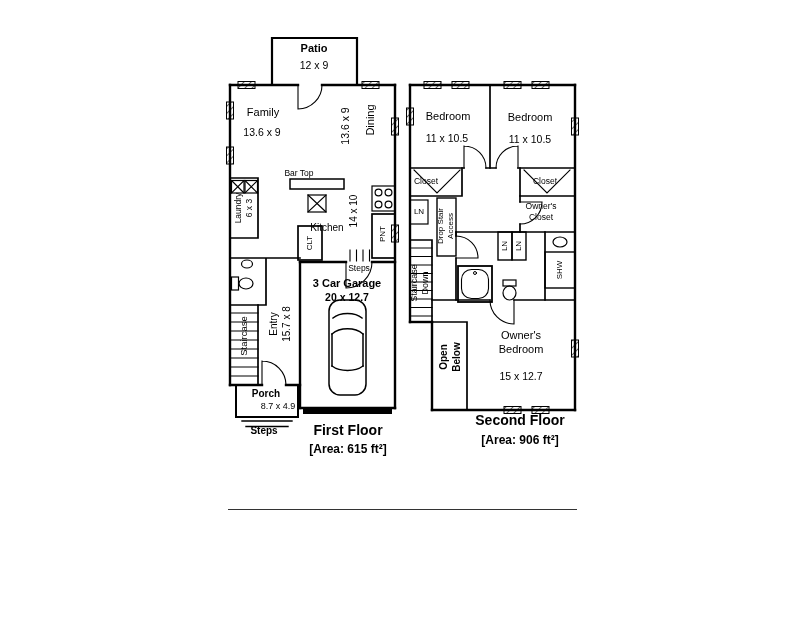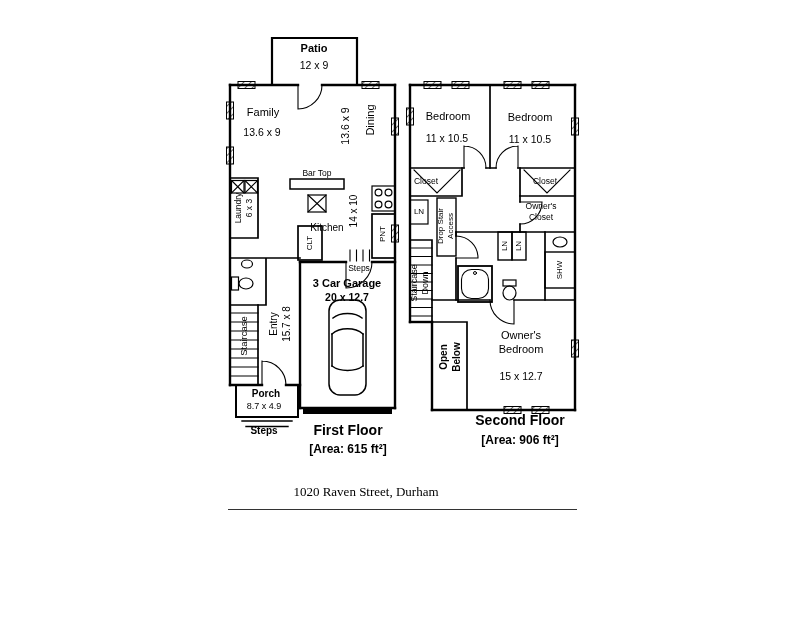--- a/index.html
+++ b/index.html
@@ -220,21 +220,21 @@
       </g>
     </g>
   </svg>
 
   <div class="lbl b s11" style="left:314px;top:49px">Patio</div>
   <div class="lbl s105" style="left:314px;top:66px">12 x 9</div>
   <div class="lbl s11" style="left:263px;top:113px">Family</div>
   <div class="lbl s105" style="left:262px;top:133px">13.6 x 9</div>
   <div class="lbl rot s105" style="left:346px;top:126px">13.6 x 9</div>
   <div class="lbl rot s11" style="left:371px;top:120px">Dining</div>
-  <div class="lbl s85" style="left:317px;top:173px">Bar Top</div>
+  <div class="lbl s85" style="left:299px;top:173px">Bar Top</div>
 
   <div class="lbl rot s85" style="left:244px;top:208px">
     <span class="blk">Laundry</span>
     <span class="blk">6 x 3</span>
   </div>
 
   <div class="lbl s10" style="left:327px;top:228px">Kitchen</div>
   <div class="lbl rot s10" style="left:354px;top:211px">14 x 10</div>
   <div class="lbl rot s8" style="left:310px;top:243px">CLT</div>
   <div class="lbl rot s8" style="left:383px;top:234px">PNT</div>
@@ -242,21 +242,21 @@
   <div class="lbl b s11" style="left:347px;top:284px">3 Car Garage</div>
   <div class="lbl b s105" style="left:347px;top:298px">20 x 12.7</div>
   <div class="lbl rot s95" style="left:244px;top:336px">Staircase</div>
 
   <div class="lbl rot s10" style="left:280px;top:324px">
     <span class="blk">Entry</span>
     <span class="blk">15.7 x 8</span>
   </div>
 
   <div class="lbl b s10" style="left:266px;top:394px">Porch</div>
-  <div class="lbl s9" style="left:264px;top:407px">8.7 x 4.9</div>
+  <div class="lbl s9" style="left:278px;top:407px">8.7 x 4.9</div>
   <div class="lbl b s10" style="left:264px;top:431px">Steps</div>
   <div class="lbl b s14" style="left:348px;top:431px">First Floor</div>
   <div class="lbl b s12" style="left:348px;top:449px">[Area: 615 ft²]</div>
 
   <div class="lbl s11" style="left:448px;top:117px">Bedroom</div>
   <div class="lbl s105" style="left:447px;top:139px">11 x 10.5</div>
   <div class="lbl s11" style="left:530px;top:118px">Bedroom</div>
   <div class="lbl s105" style="left:530px;top:140px">11 x 10.5</div>
   <div class="lbl s85" style="left:426px;top:181px">Closet</div>
   <div class="lbl s85" style="left:545px;top:181px">Closet</div>
@@ -266,17 +266,16 @@
   <div class="lbl rot s8" style="left:505px;top:246px">LN</div>
   <div class="lbl rot s8" style="left:519px;top:246px">LN</div>
   <div class="lbl rot s8" style="left:560px;top:270px">SHW</div>
   <div class="lbl rot wrap s9" style="left:420px;top:283px;width:52px">Staircase Down</div>
   <div class="lbl rot wrap b s10" style="left:450px;top:357px;width:38px">Open Below</div>
   <div class="lbl wrap s11" style="left:521px;top:343px;width:60px">Owner's Bedroom</div>
   <div class="lbl s105" style="left:521px;top:377px">15 x 12.7</div>
   <div class="lbl b s14" style="left:520px;top:421px">Second Floor</div>
   <div class="lbl b s12" style="left:520px;top:440px">[Area: 906 ft²]</div>
 
-  <div class="lbl serif s13" style="left:366px;top:492px">1020 Raven Street, Durham</div>
   <div class="divider"></div>
   <div class="wm">DMLS</div>
 
 </div>
 
 </body></html>

